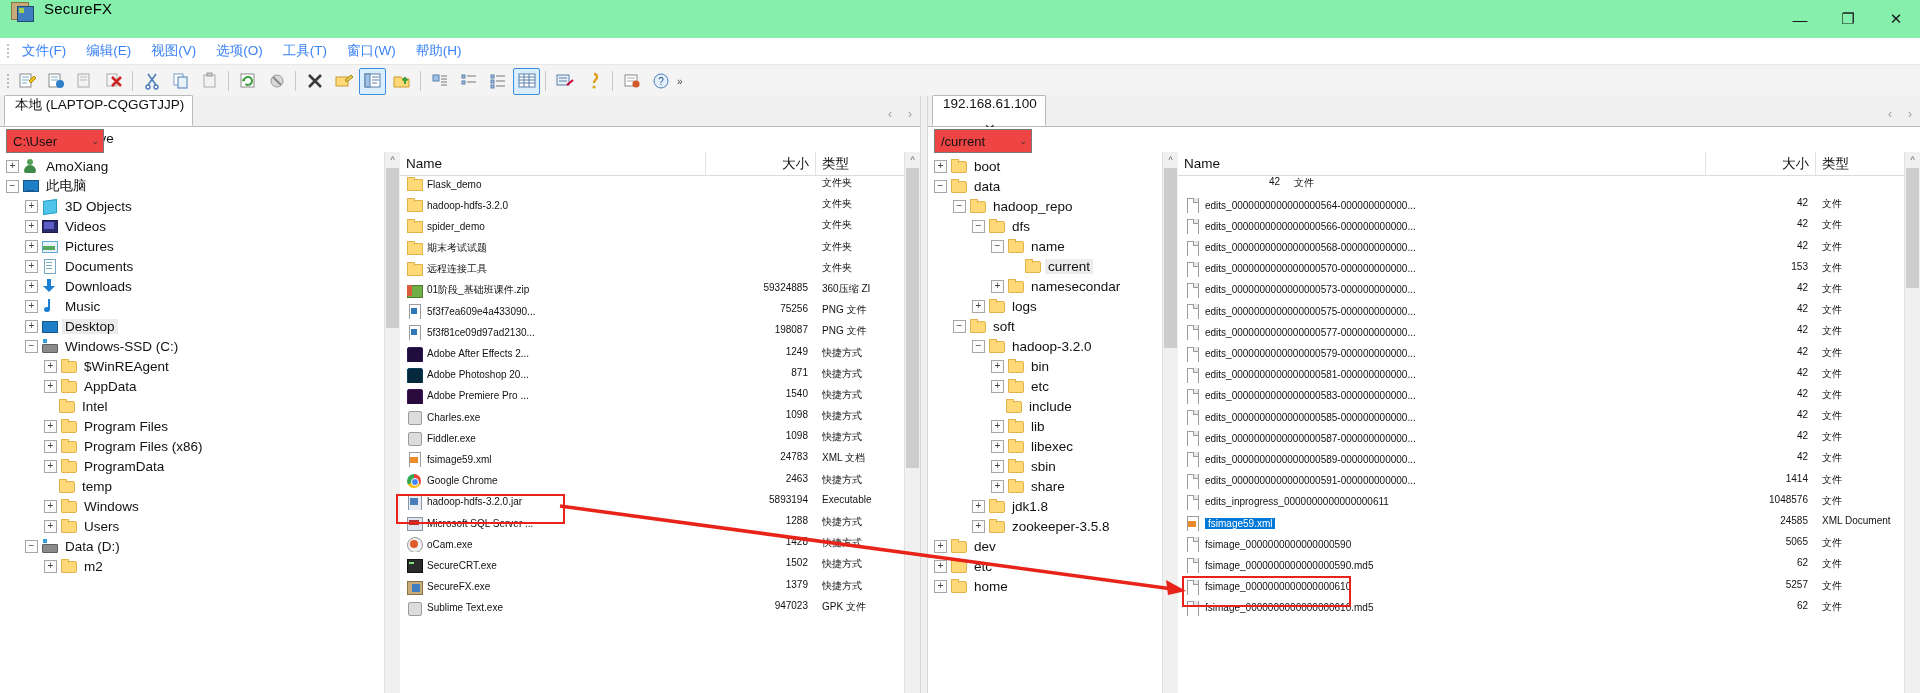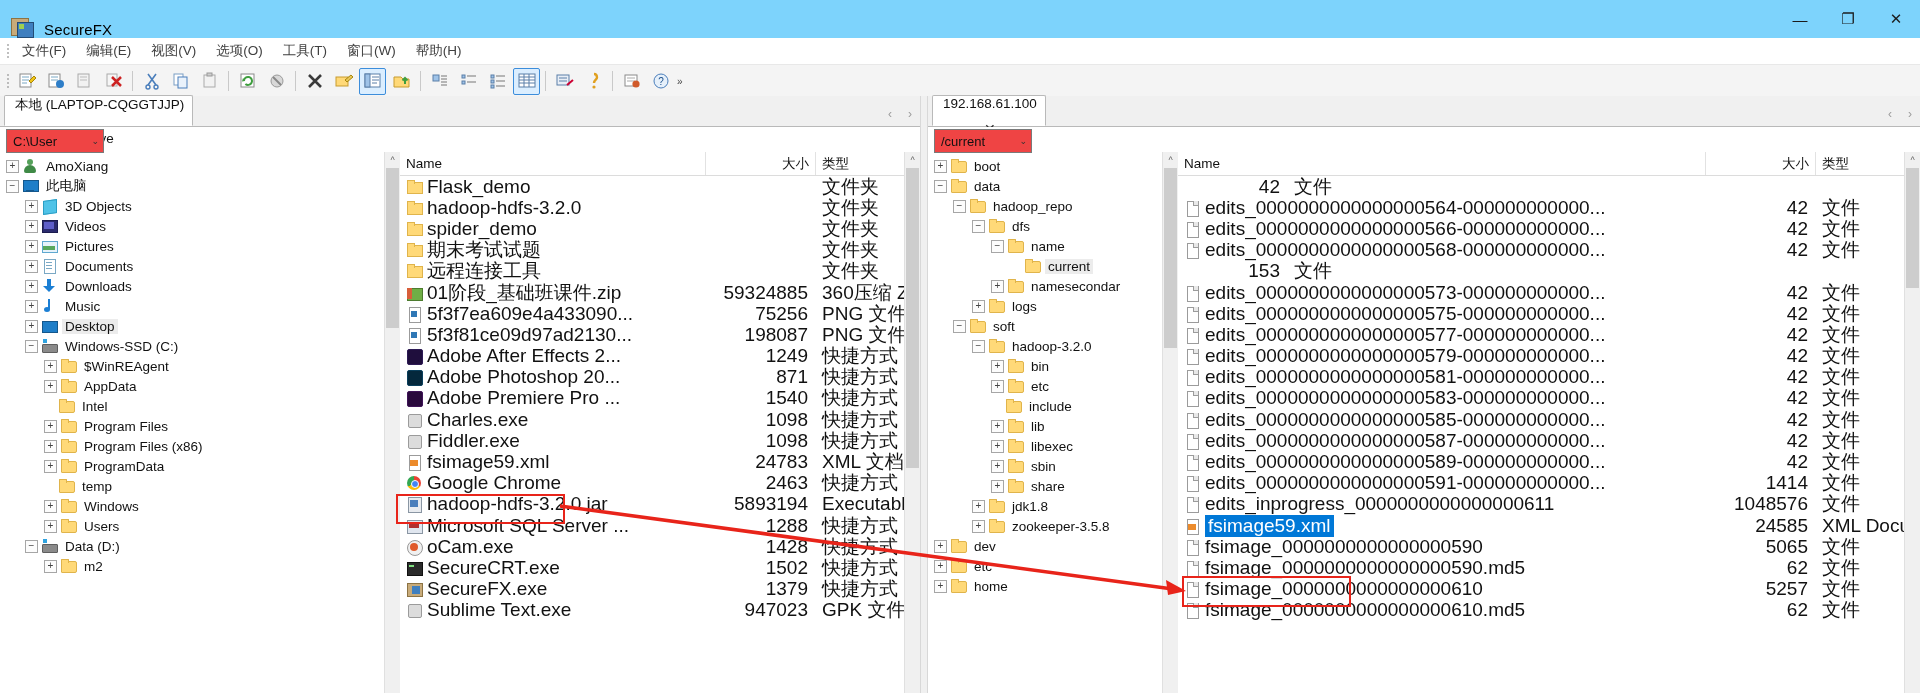--- a/index.html
+++ b/index.html
@@ -7,22 +7,22 @@
     width: 1920px; height: 693px;
     overflow: hidden;
     background: #ffffff;
     font-family: "Liberation Sans", "DejaVu Sans", sans-serif;
     -webkit-font-smoothing: antialiased;
   }
   .app { position: relative; width: 1920px; height: 693px; background:#fff; }
 
   
   .titlebar {
-    height: 38px; display: flex; align-items: flex-end;
-    background: #7dd3fc; border-bottom: 0px solid #e5e5e5;
+    height: 38px; display: flex; align-items: flex-start;
+    background: #86efac; border-bottom: 0px solid #e5e5e5;
     position: relative;
   }
   .title-icon {
     width: 22px; height: 22px; margin-left: 11px; margin-right: 11px;
     position: relative; flex: none;
   }
   .title-icon .sq1 { position:absolute; left:0; top:2px; width:16px; height:16px; background:#c8ab7a; border:1px solid #8c7344;}
   .title-icon .sq2 { position:absolute; left:6px; top:6px; width:15px; height:14px; background:#3f7fbf; border:1px solid #234c75;}
   .title-icon .sq3 { position:absolute; left:8px; top:8px; width:5px; height:5px; background:#9fd04f;}
   .title-text { font-size: 15px; color:#000; letter-spacing:.2px;}
@@ -33,21 +33,21 @@
   }
 
   
   .menubar {
     height: 26px; display:flex; align-items:center;
     background:#ffffff; border-bottom:1px solid #e8e8e8;
     padding-left: 4px;
   }
   .menu-grip { width:8px; height:20px; display:flex; flex-direction:column; justify-content:center; align-items:center; gap:2px;}
   .menu-grip i { display:block; width:2px; height:2px; background:#aaa; border-radius:50%;}
-  .menu-item { font-size:13.5px; color:#404040; padding:2px 10px; white-space:nowrap; }
+  .menu-item { font-size:13.5px; color:#3b82f6; padding:2px 10px; white-space:nowrap; }
 
   
   .toolbar {
     height: 32px; display:flex; align-items:center;
     background:#f4f4f4;
     border-bottom:1px solid #cfcfcf;
     padding-left:4px;
   }
   .tb-btn {
     width: 25px; height: 25px; margin: 0 1px;
@@ -138,21 +138,21 @@
   .lhead {
     height: 23px; background:#fff; border-bottom:1px solid #dcdcdc;
     display:flex; align-items:center; font-size:13.5px; color:#111;
     position:relative;
   }
   .lhead .c { padding: 0 6px; height:23px; display:flex; align-items:center; border-right:1px solid #e2e2e2; box-sizing:border-box;}
   .c-name { flex:1; }
   .c-size { width: 110px; justify-content:flex-end; }
   .c-type { width: 104px; }
   .lbody { flex:1; overflow:hidden; }
-  .lrow { height: 21.2px; display:flex; align-items:center; font-size:19px; color:#111; white-space:nowrap;}
+  .lrow { height: 21.2px; display:flex; align-items:flex-start; font-size:10px; color:#111; white-space:nowrap;}
   .lrow .n { flex:1; display:flex; align-items:center; padding-left:6px; overflow:hidden;}
   .lrow .s { width:110px; text-align:right; padding-right:8px; box-sizing:border-box;}
   .lrow .t { width:104px; padding-left:6px; box-sizing:border-box; overflow:hidden;}
   .lrow .n .sel-name { background:#0078d7; color:#fff; padding:0 3px; }
   .fico { width:16px; height:16px; margin-right:5px; flex:none; position:relative;}
   .fico.folder::before{ content:""; position:absolute; left:1px; top:3px; width:14px; height:10px; background:#ffd978; border:1px solid #e0b44b;}
   .fico.folder::after{ content:""; position:absolute; left:1px; top:1px; width:6px; height:3px; background:#ffd978; border:1px solid #e0b44b; border-bottom:none;}
   .fico.file::before{ content:""; position:absolute; left:3px; top:1px; width:10px; height:14px; background:#fff; border:1px solid #9b9b9b;}
   .fico.file::after{ content:""; position:absolute; left:9px; top:1px; width:4px; height:4px; background:#e8e8e8; border-left:1px solid #9b9b9b; border-bottom:1px solid #9b9b9b;}
   .fico.zip::before{ content:""; position:absolute; left:1px; top:3px; width:14px; height:11px; background:#6fae46; border:1px solid #4d7c2f;}
@@ -870,20 +870,24 @@
               </div>
               <div class="lrow">
                 <div class="n">
                   <span class="fico file"></span>
                   <span>edits_0000000000000000568-000000000000...</span>
                 </div>
                 <div class="s">42</div>
                 <div class="t">文件</div>
               </div>
               <div class="lrow">
+                <div class="n">
+                  <span class="fico file"></span>
+                  <span>edits_0000000000000000570-000000000000...</span>
+                </div>
                 <div class="s">153</div>
                 <div class="t">文件</div>
               </div>
               <div class="lrow">
                 <div class="n">
                   <span class="fico file"></span>
                   <span>edits_0000000000000000573-000000000000...</span>
                 </div>
                 <div class="s">42</div>
                 <div class="t">文件</div>

